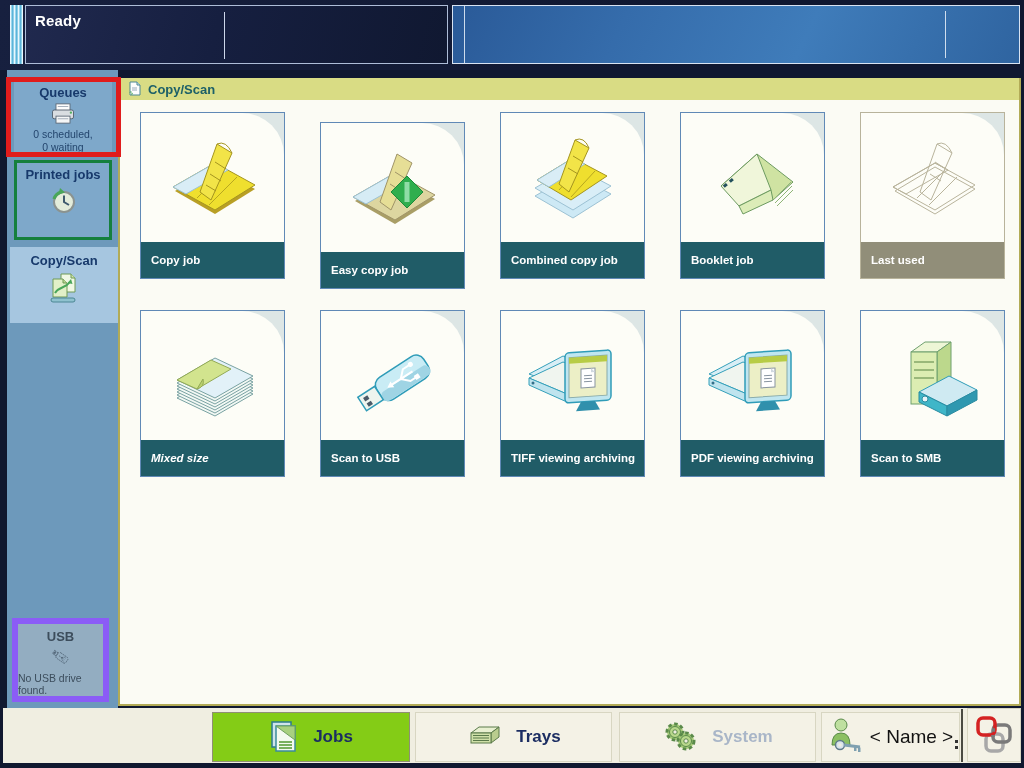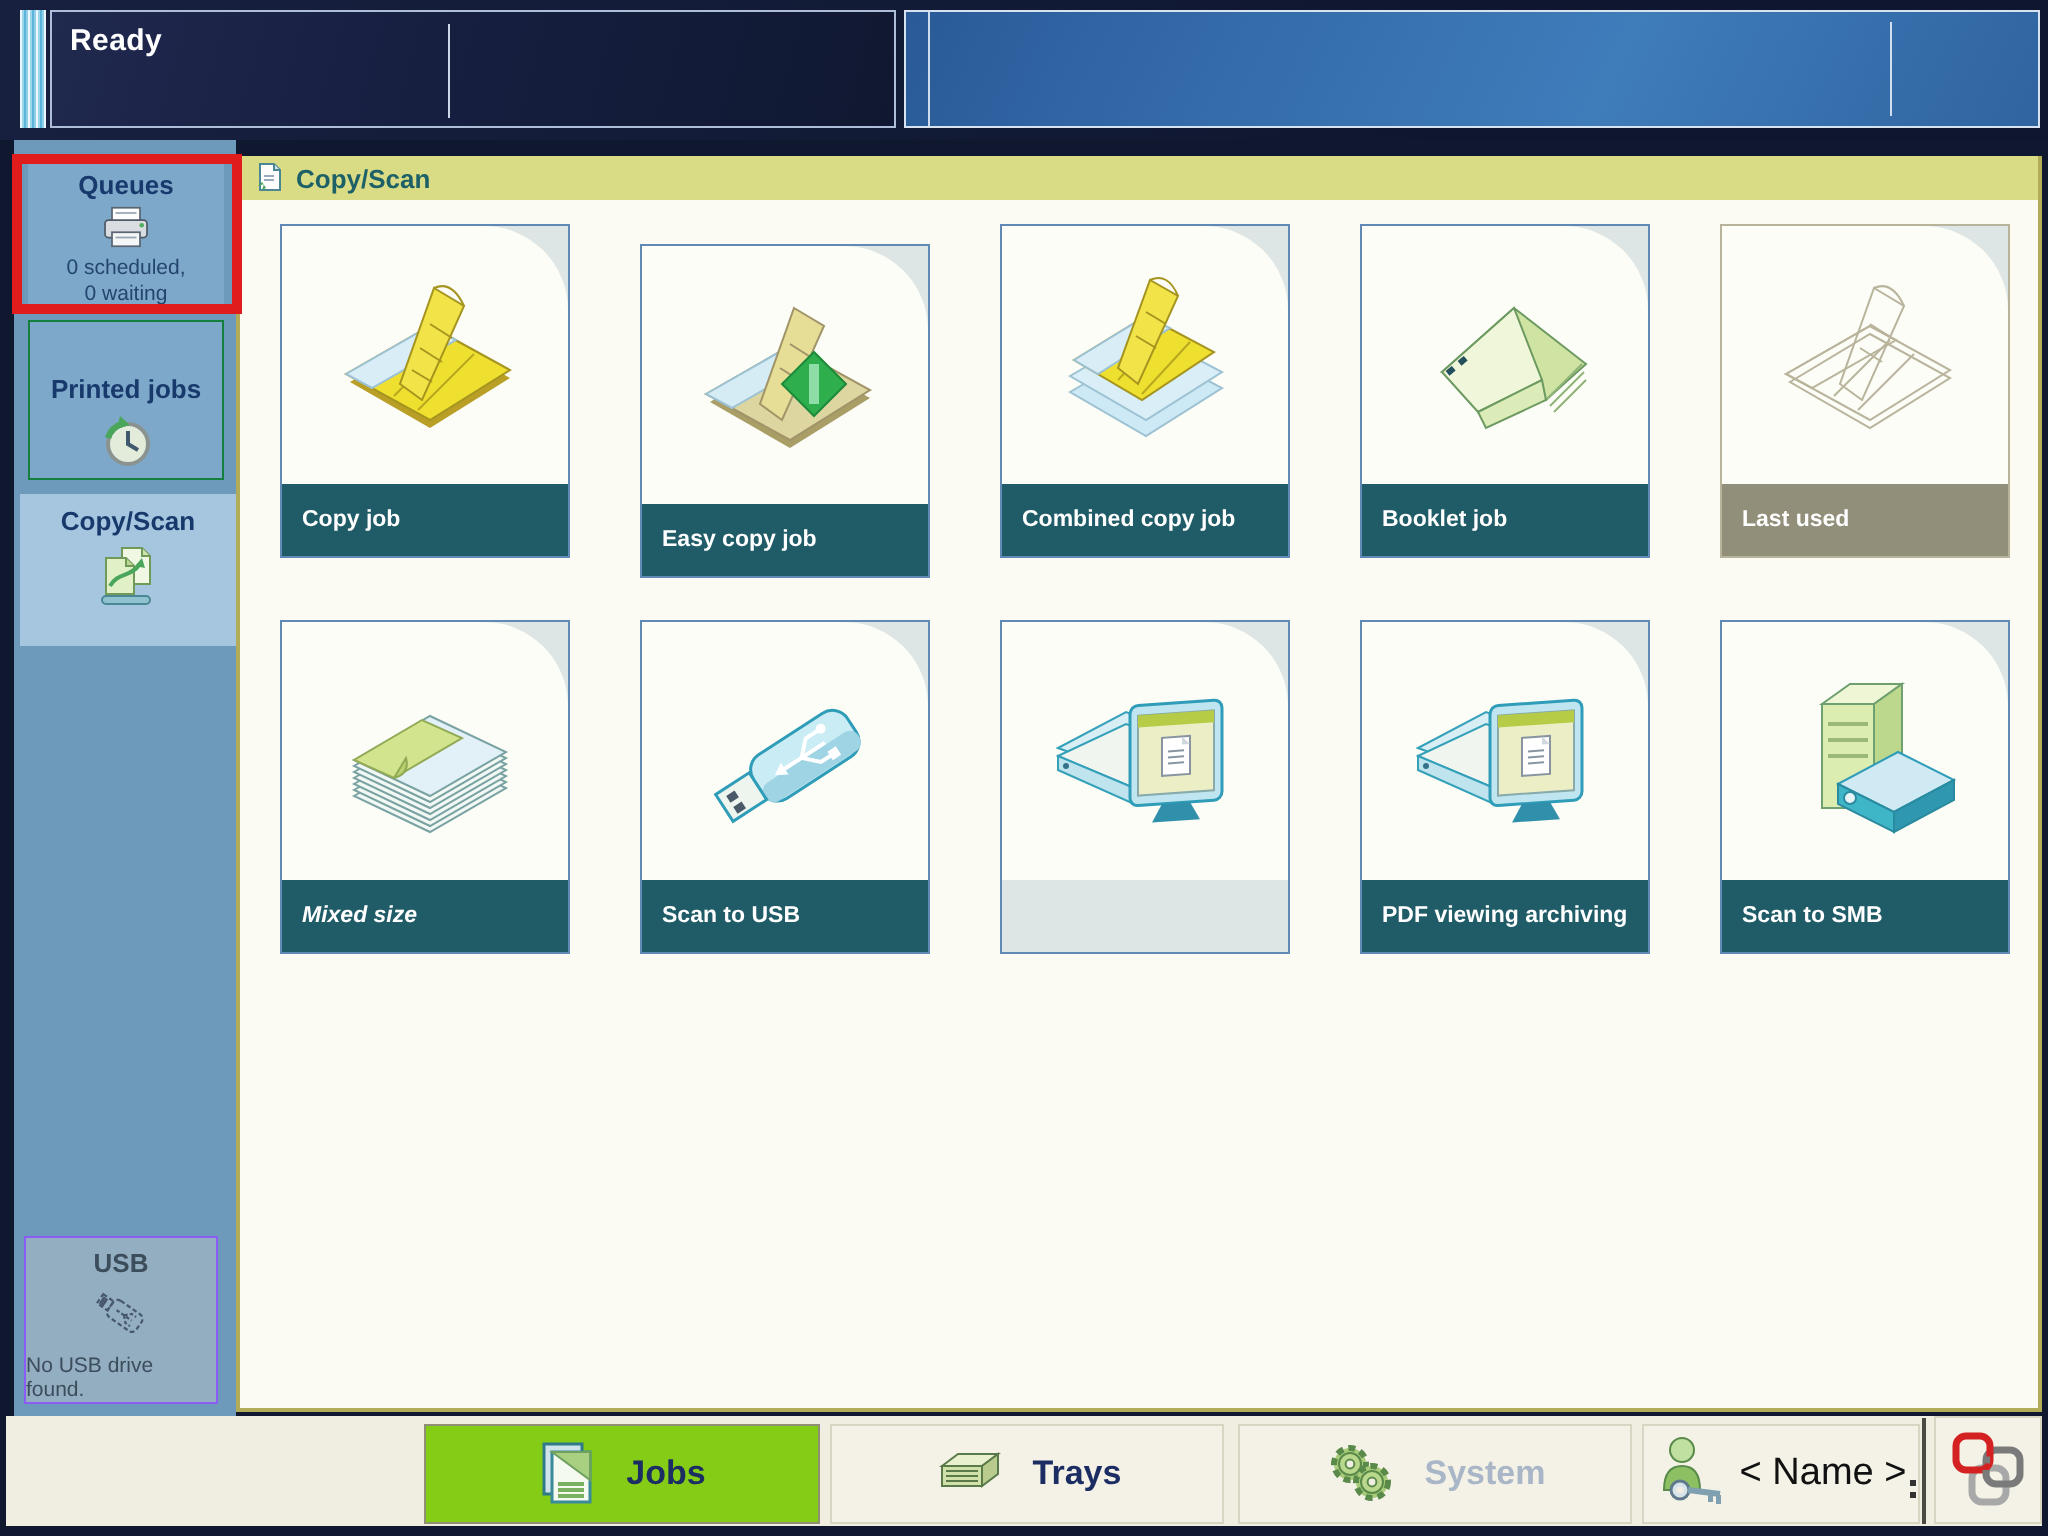--- a/index.html
+++ b/index.html
@@ -28,23 +28,23 @@
   .frame-bottom { position:absolute; left:0; top:763px; width:1024px; height:5px; background:#10182f; }
   .frame-bottom-left { position:absolute; left:0; top:708px; width:3px; height:60px; background:#10182f; }
 
   
   .sidebar { position:absolute; left:0; top:70px; width:118px; height:638px; background:#10182f;border-radius:29px; }
   .sidebar-bg { position:absolute; left:7px; top:0; width:111px; height:638px; background:var(--sidebar_blue,#6d99bb); }
   .side-btn { position:absolute; display:flex; flex-direction:column; align-items:center;
               color:#17396b; font-weight:bold; font-size:13px; cursor:pointer; }
   .btn-queues { left:14px; top:12px; width:98px; height:72px; background:var(--sidebar_button_blue,#7ea8ca); padding-top:3px; }
   .btn-printed { left:14px; top:90px; width:98px; height:80px; background:var(--sidebar_button_blue,#7ea8ca);
-                 border:1px solid #15803d; padding-top:4px;justify-content:flex-end; }
+                 border:3px solid #15803d; padding-top:4px; }
   .btn-copyscan { left:10px; top:177px; width:108px; height:76px; background:var(--sidebar_selected_blue,#a6c6e0); padding-top:6px; }
-  .btn-usb { left:12px; top:548px; width:97px; height:84px; background:#93adc1; border:1px solid #8b5cf6;
+  .btn-usb { left:12px; top:548px; width:97px; height:84px; background:#93adc1; border:6px solid #8b5cf6;
              color:#3c4d5c; padding-top:5px; }
   .side-small { font-weight:normal; font-size:10.5px; color:#24466e; line-height:1.25; }
   .usb-small { font-weight:normal; font-size:10.5px; color:#3c4d5c; margin-top:2px; }
   .side-btn svg { margin:3px 0 2px 0; }
 
   
   .red-highlight { position:absolute; left:6px; top:77px; width:115px; height:80px;
                    border:5px solid var(--highlight_red,#e01c1c); z-index:60; pointer-events:none; }
 
   
@@ -302,20 +302,21 @@
             <rect x="46" y="29" width="38" height="6" fill="#b7cc46"></rect>
             <rect x="58" y="41" width="14" height="19" fill="#ffffff" stroke="#8894a0"></rect>
             <polygon points="68,41 72,45 68,45" fill="#d0d8e0"></polygon>
             <line x1="61" y1="48" x2="69" y2="48" stroke="#8894a0"></line>
             <line x1="61" y1="51" x2="69" y2="51" stroke="#8894a0"></line>
             <line x1="61" y1="54" x2="69" y2="54" stroke="#8894a0"></line>
             <polygon points="58,74 72,74 77,83 53,83" fill="#3090ac"></polygon>
           </g>
         </svg>
       </div>
+      <div class="tile-label">TIFF viewing archiving</div>
     </div>
 
     <div class="tile" style="left:560px; top:232px;">
       <div class="tile-icon-area">
         <svg width="104" height="100" viewBox="0 0 100 100">
           <polygon points="6,48 40,30 78,44 44,62" fill="#d8eef5" stroke="#35a0ba"></polygon>
           <polygon points="6,52 40,36 78,50 44,68" fill="#f0f5ef" stroke="#35a0ba"></polygon>
           <polygon points="6,52 6,59 44,76 44,68" fill="#bfe4ee" stroke="#35a0ba"></polygon>
           <polygon points="44,68 78,50 78,57 44,76" fill="#9fd0de" stroke="#35a0ba"></polygon>
           <circle cx="10" cy="57" r="1.5" fill="#35708a"></circle>

